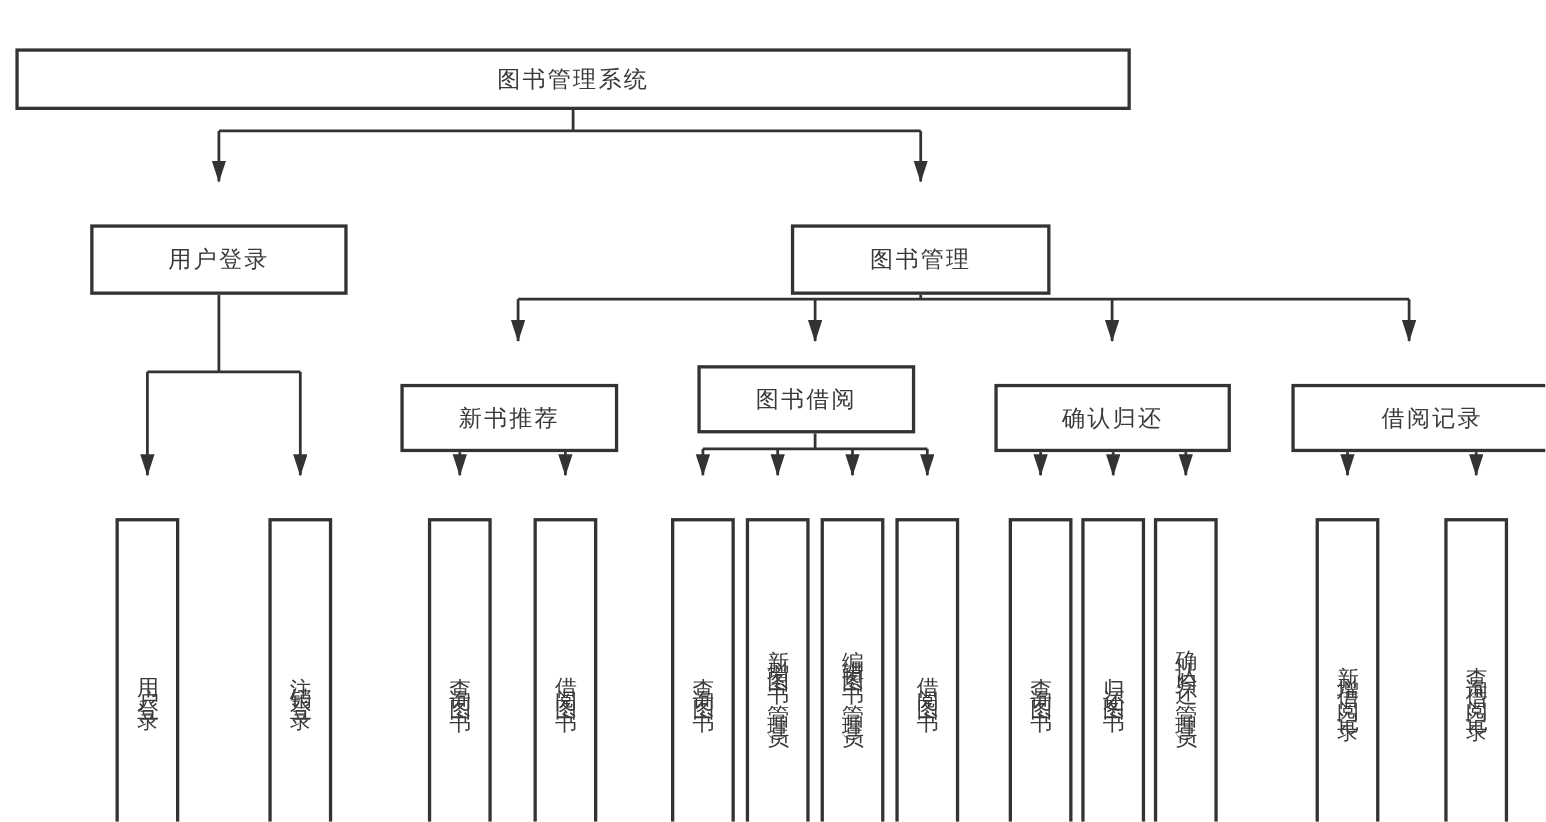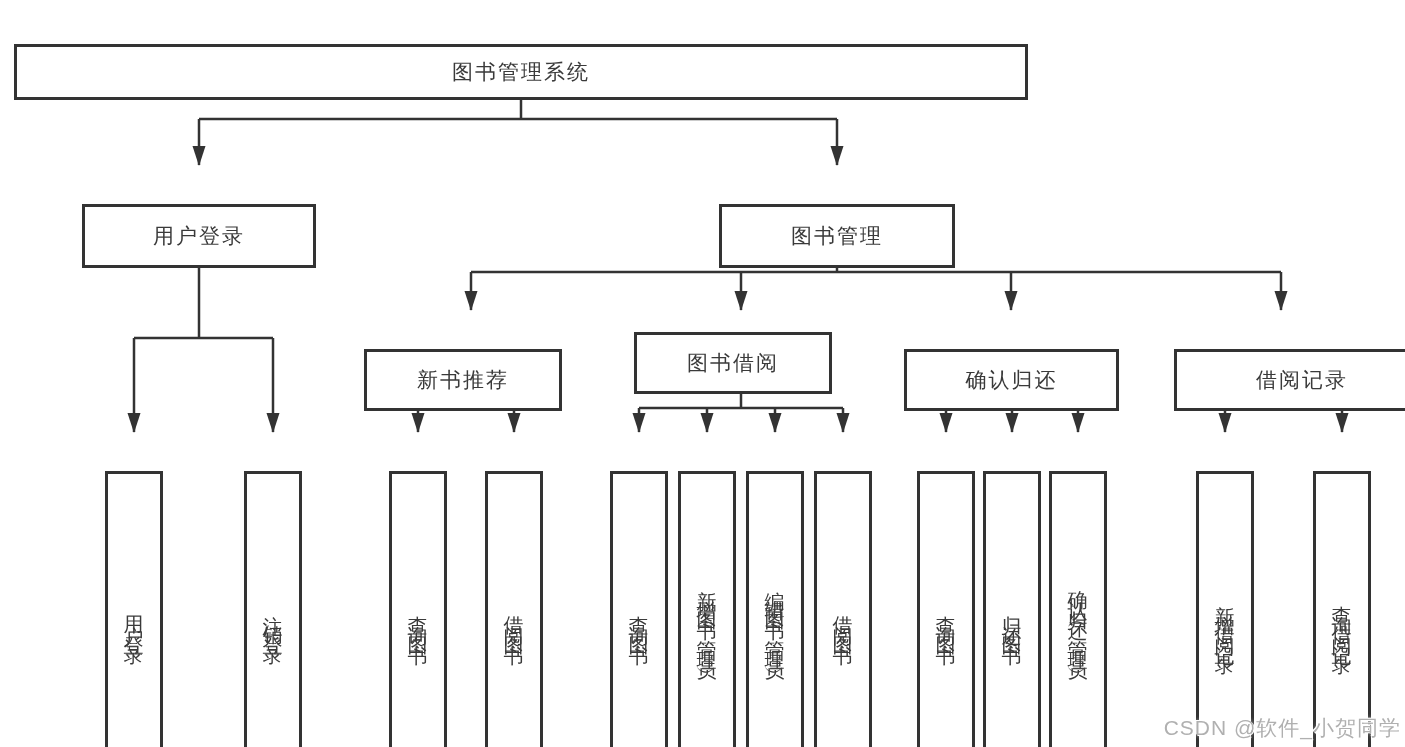--- a/index.html
+++ b/index.html
@@ -175,15 +175,14 @@
     <span>确认归还（管理员）</span>
   </div>
 
   <div class="node v" style="left:1196px; top:437px; width:58px; height:298px;">
     <span>新增借阅记录</span>
   </div>
   <div class="node v" style="left:1313px; top:437px; width:58px; height:298px;">
     <span>查询借阅记录</span>
   </div>
 
-  <div class="watermark">CSDN @软件_小贺同学</div>
 
 </div>
 
 </body></html>

